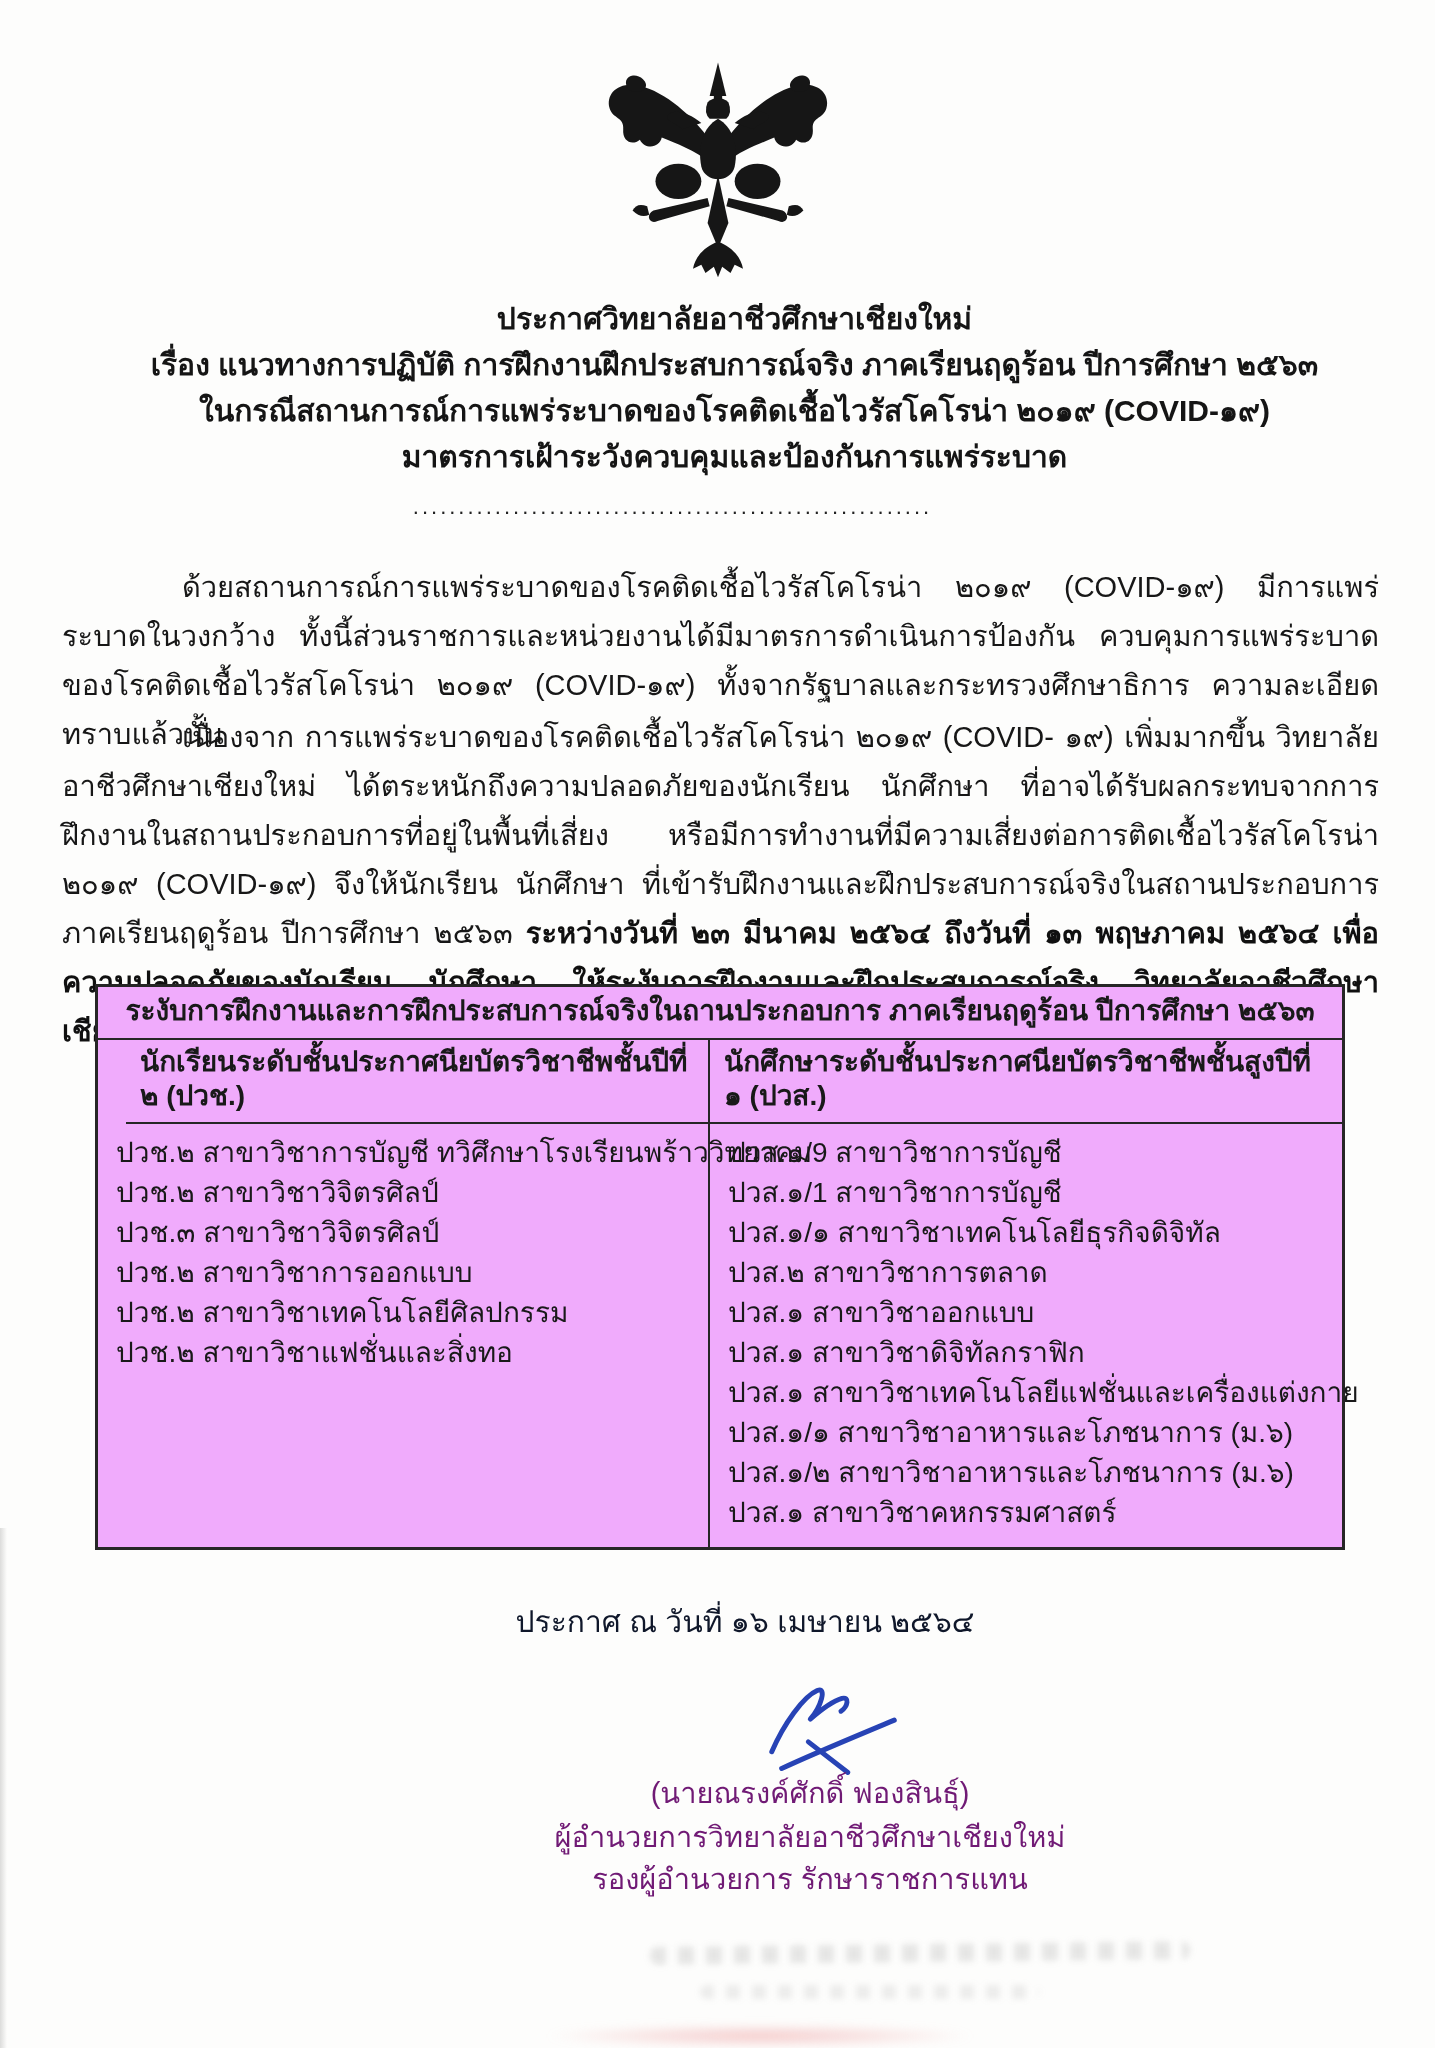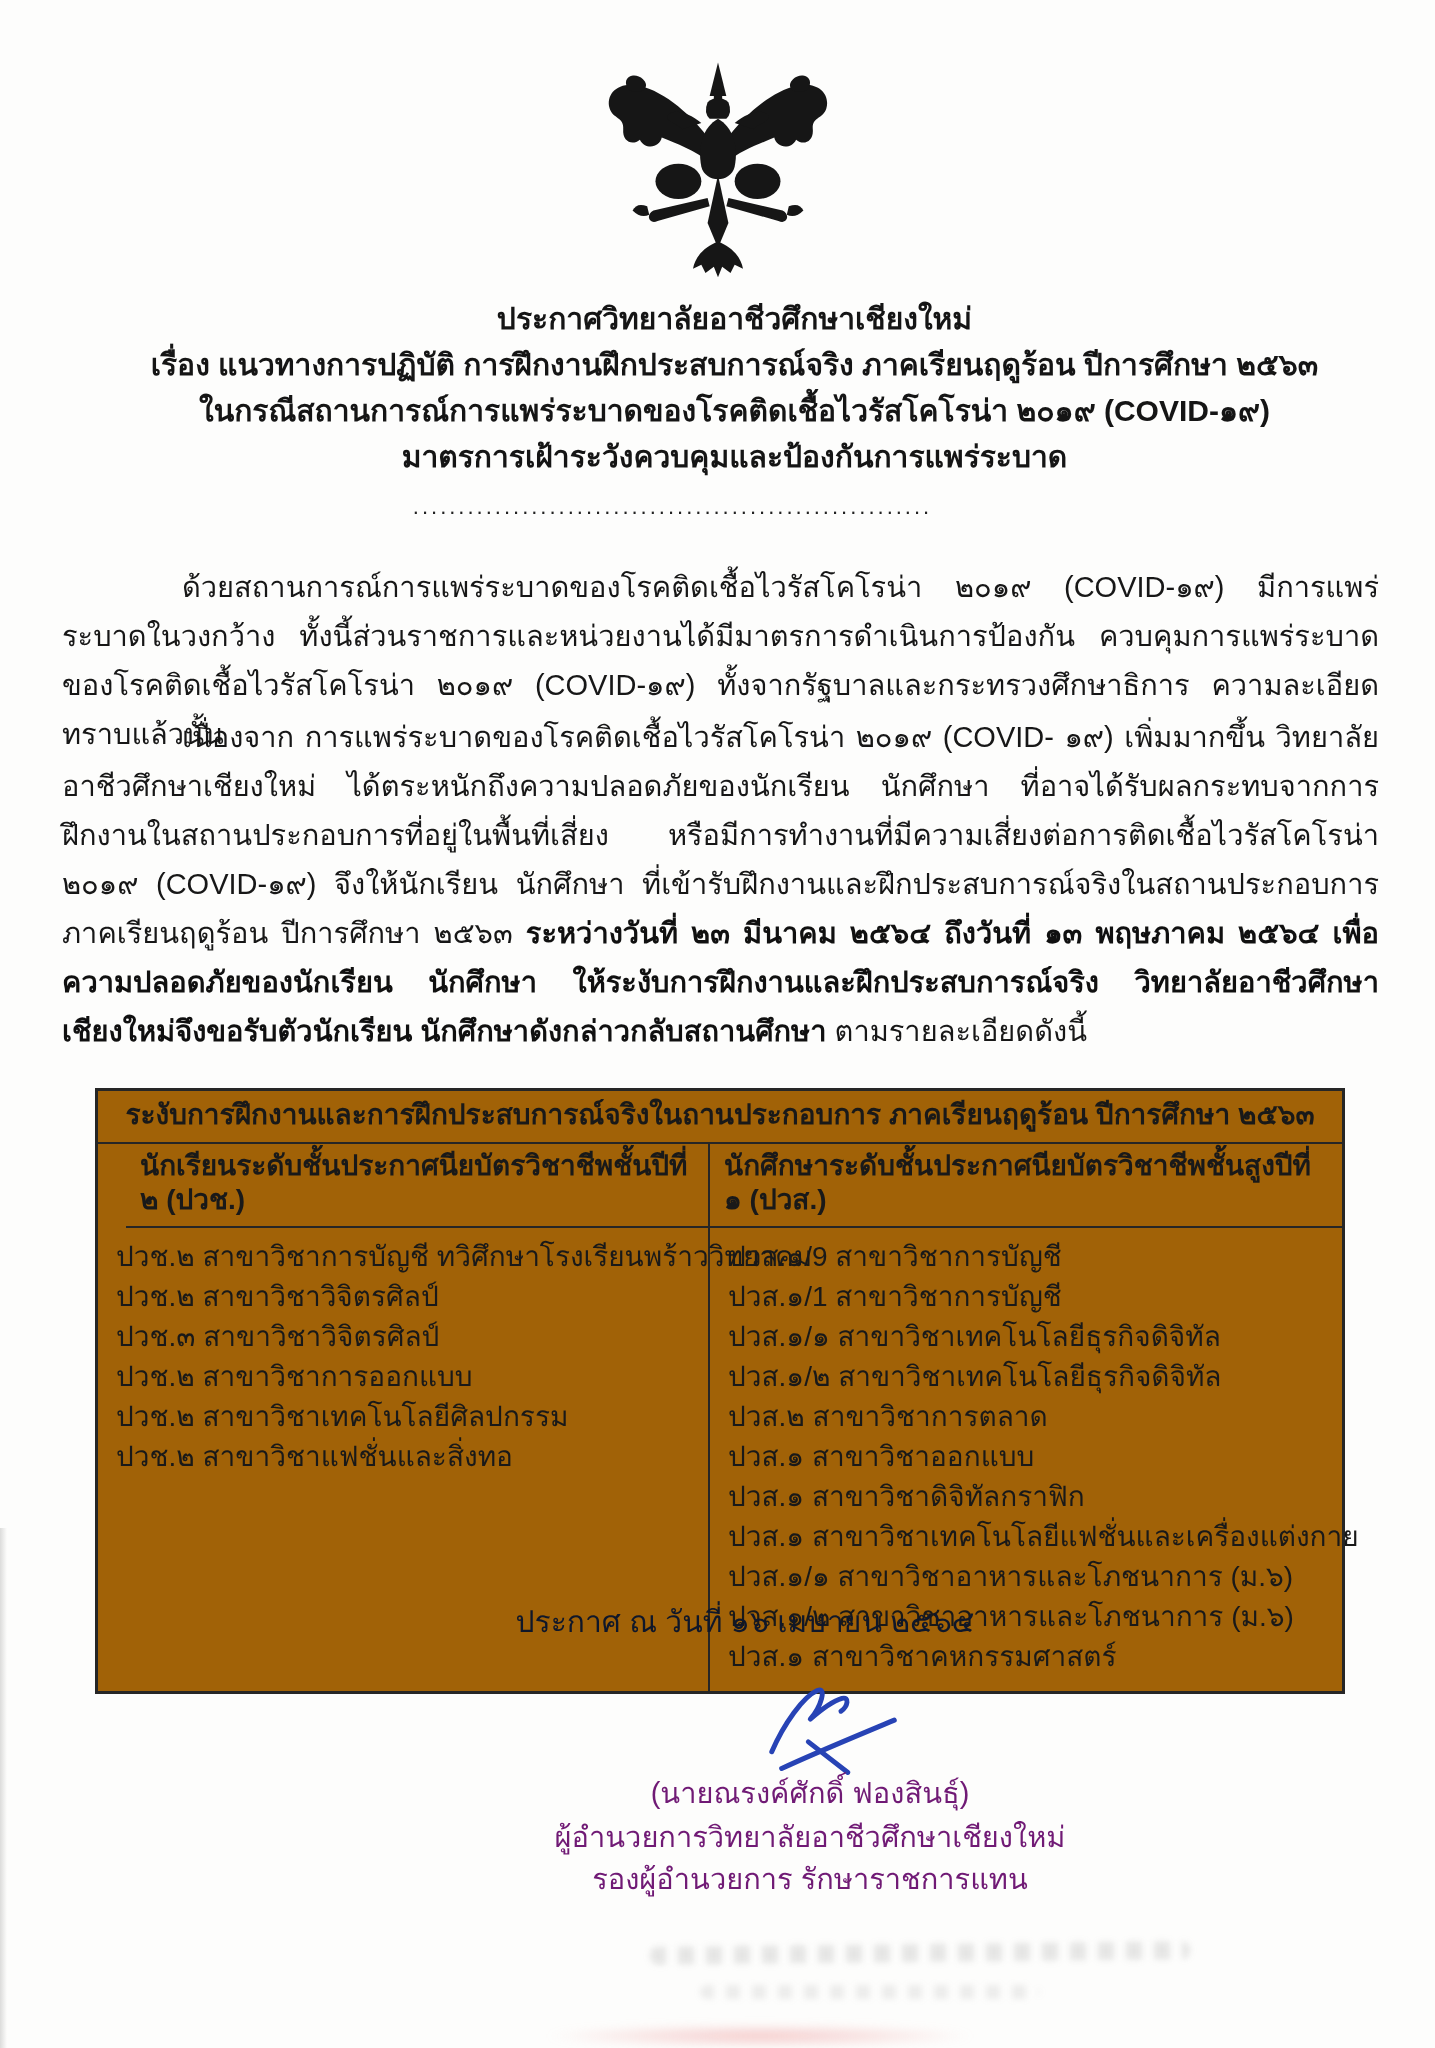--- a/index.html
+++ b/index.html
@@ -40,23 +40,23 @@
     font-size:29px;line-height:49px;
     text-align:justify;
     text-indent:120px;
     color:#171717;
   }
   .para-1{top:534px;}
   .para-2{top:684px;}
   .bold-seg{font-weight:bold;color:#101010;}
   
   .susp-table{
-    position:absolute;left:95px;top:1088px;width:1250px;
+    position:absolute;left:95px;top:984px;width:1250px;
     border:3px solid #262626;
-    background:#a16207;
+    background:#f0abfc;
     box-sizing:border-box;
   }
   .table-title{
     text-align:center;font-weight:bold;font-size:28px;
     padding:7px 8px 10px;line-height:34px;
     border-bottom:2px solid #262626;
   }
   .table-cols{display:grid;grid-template-columns:612px 1fr;}
   .th-cell{
     font-weight:bold;font-size:28px;line-height:34px;
@@ -168,21 +168,20 @@
         <div class="cell-line">ปวช.๒  สาขาวิชาวิจิตรศิลป์</div>
         <div class="cell-line">ปวช.๓  สาขาวิชาวิจิตรศิลป์</div>
         <div class="cell-line">ปวช.๒  สาขาวิชาการออกแบบ</div>
         <div class="cell-line">ปวช.๒  สาขาวิชาเทคโนโลยีศิลปกรรม</div>
         <div class="cell-line">ปวช.๒  สาขาวิชาแฟชั่นและสิ่งทอ</div>
       </div>
       <div class="td-cell">
         <div class="cell-line">ปวส.๑/9  สาขาวิชาการบัญชี</div>
         <div class="cell-line">ปวส.๑/1  สาขาวิชาการบัญชี</div>
         <div class="cell-line">ปวส.๑/๑ สาขาวิชาเทคโนโลยีธุรกิจดิจิทัล</div>
-        <div class="cell-line">ปวส.๑/๒ สาขาวิชาเทคโนโลยีธุรกิจดิจิทัล</div>
         <div class="cell-line">ปวส.๒  สาขาวิชาการตลาด</div>
         <div class="cell-line">ปวส.๑ สาขาวิชาออกแบบ</div>
         <div class="cell-line">ปวส.๑ สาขาวิชาดิจิทัลกราฟิก</div>
         <div class="cell-line">ปวส.๑ สาขาวิชาเทคโนโลยีแฟชั่นและเครื่องแต่งกาย</div>
         <div class="cell-line">ปวส.๑/๑ สาขาวิชาอาหารและโภชนาการ (ม.๖)</div>
         <div class="cell-line">ปวส.๑/๒ สาขาวิชาอาหารและโภชนาการ (ม.๖)</div>
         <div class="cell-line">ปวส.๑ สาขาวิชาคหกรรมศาสตร์</div>
       </div>
     </div>
   </div>

